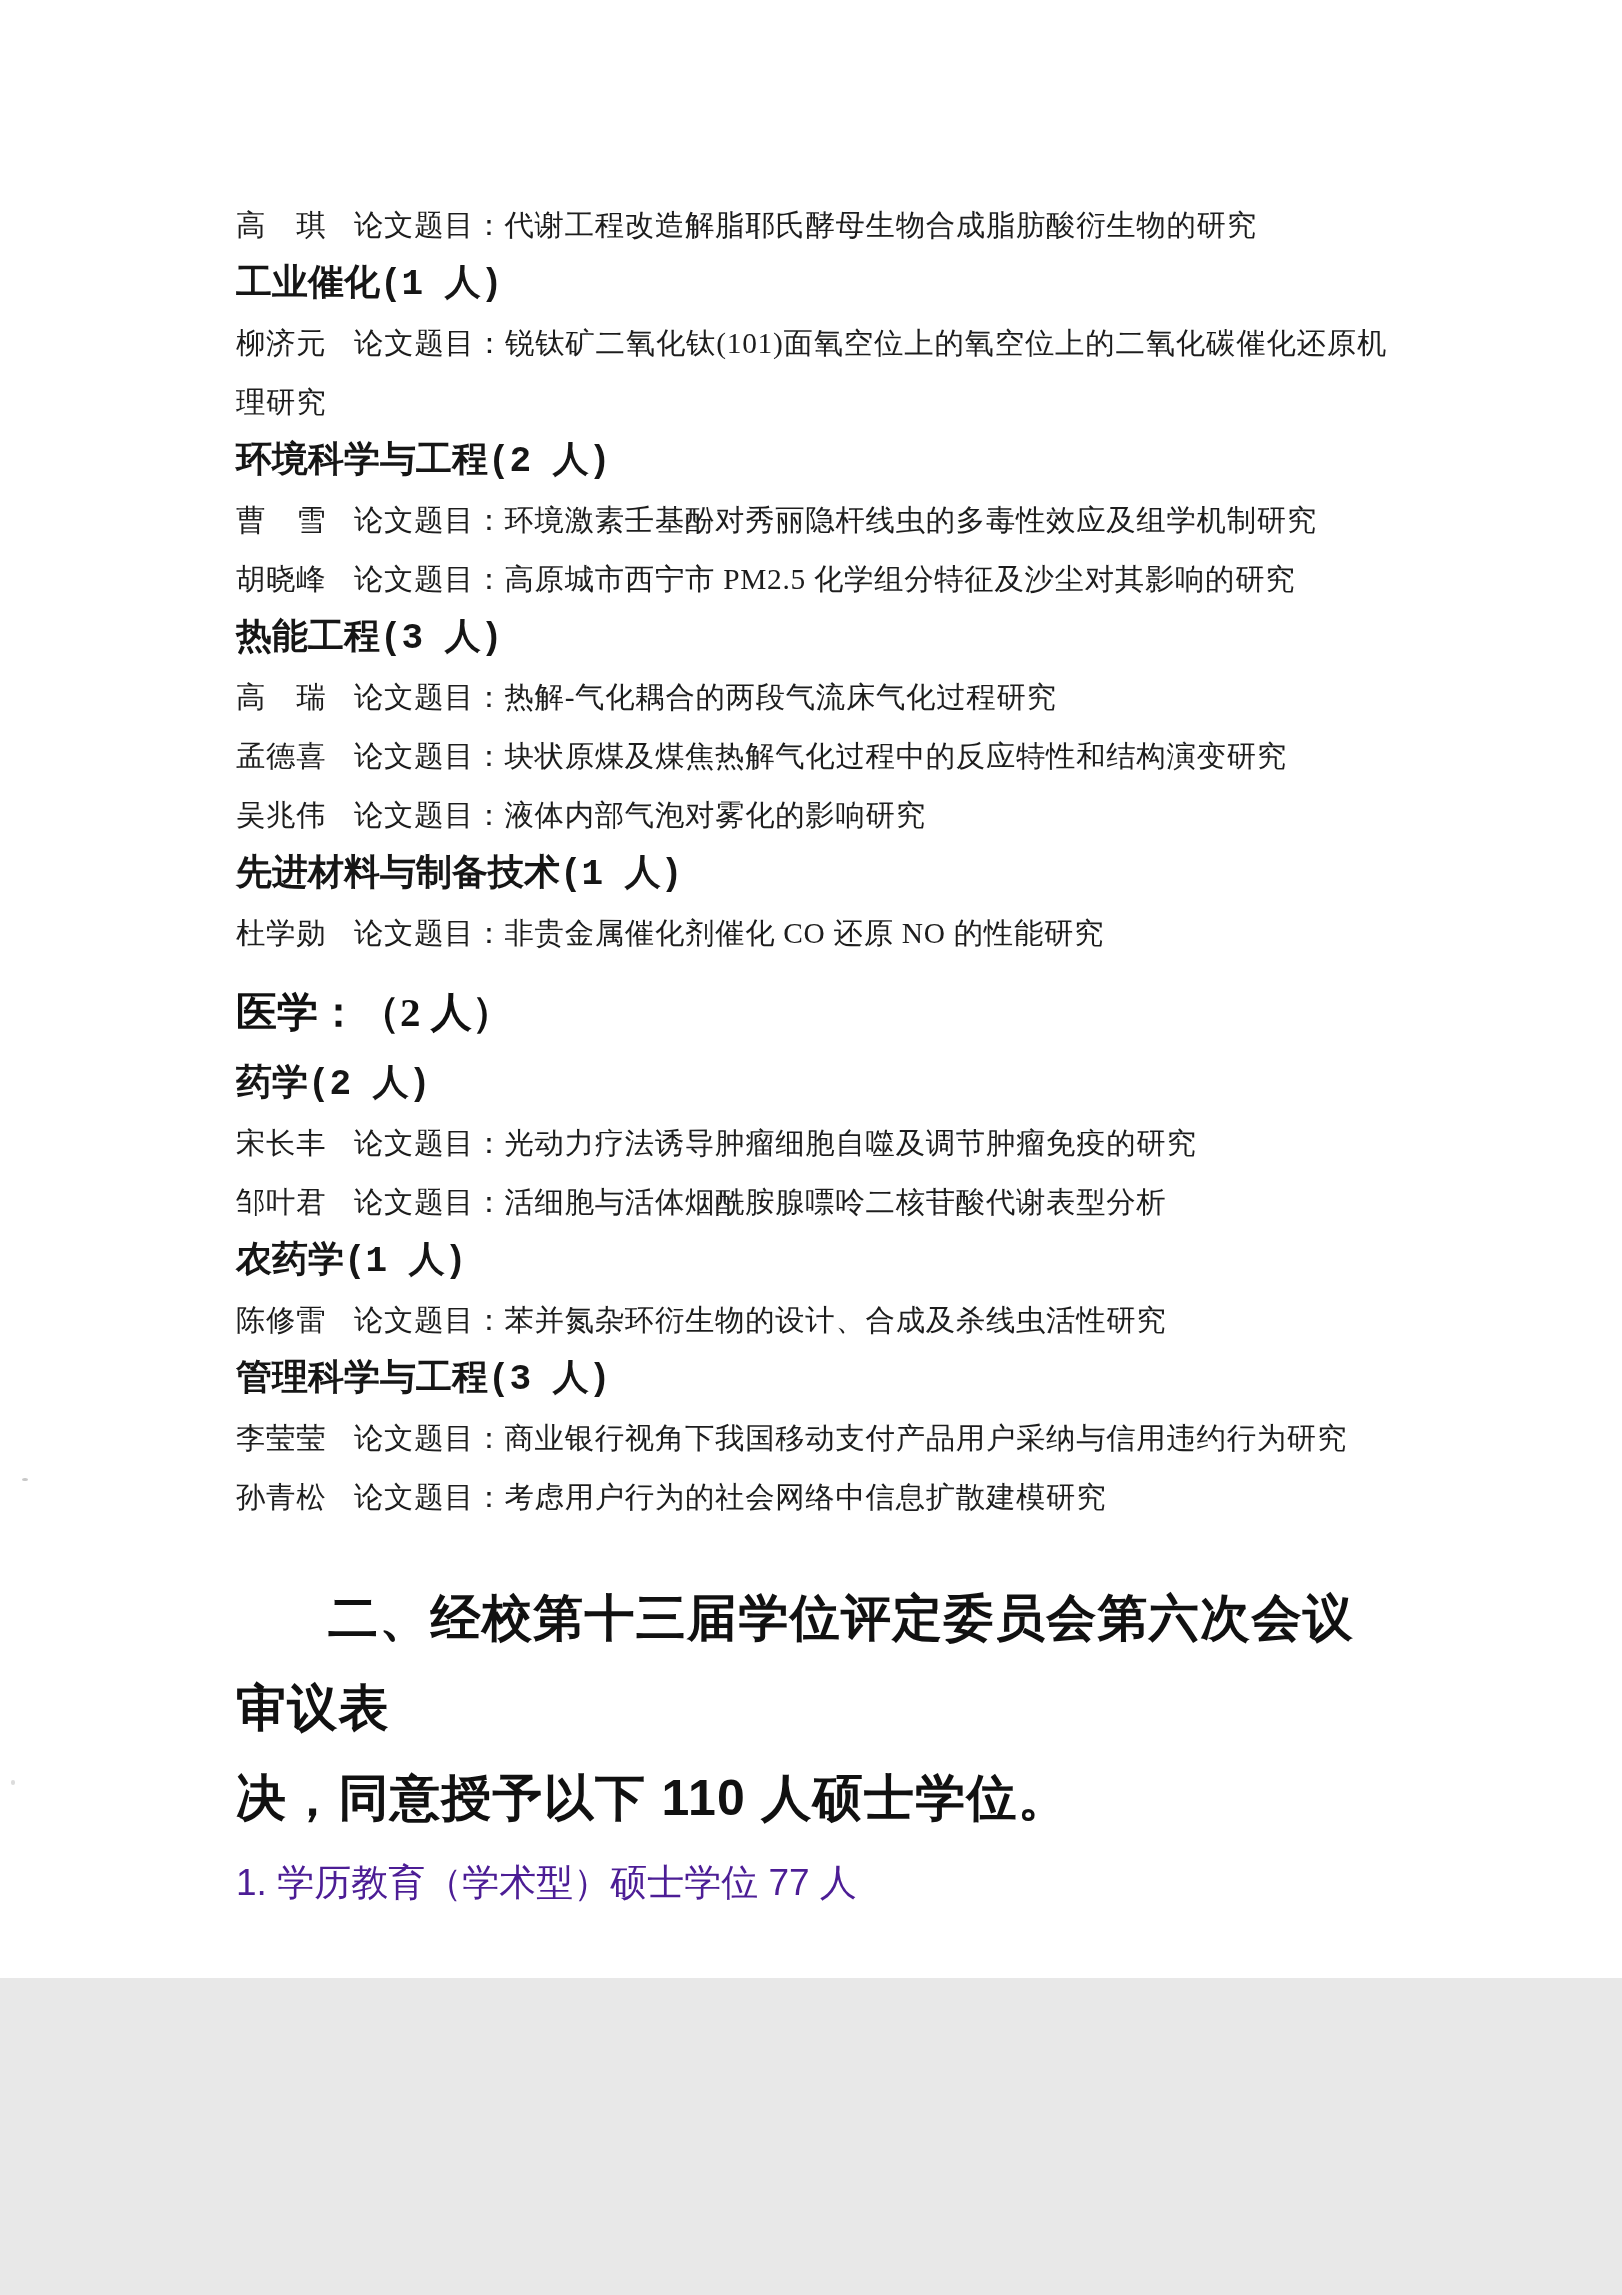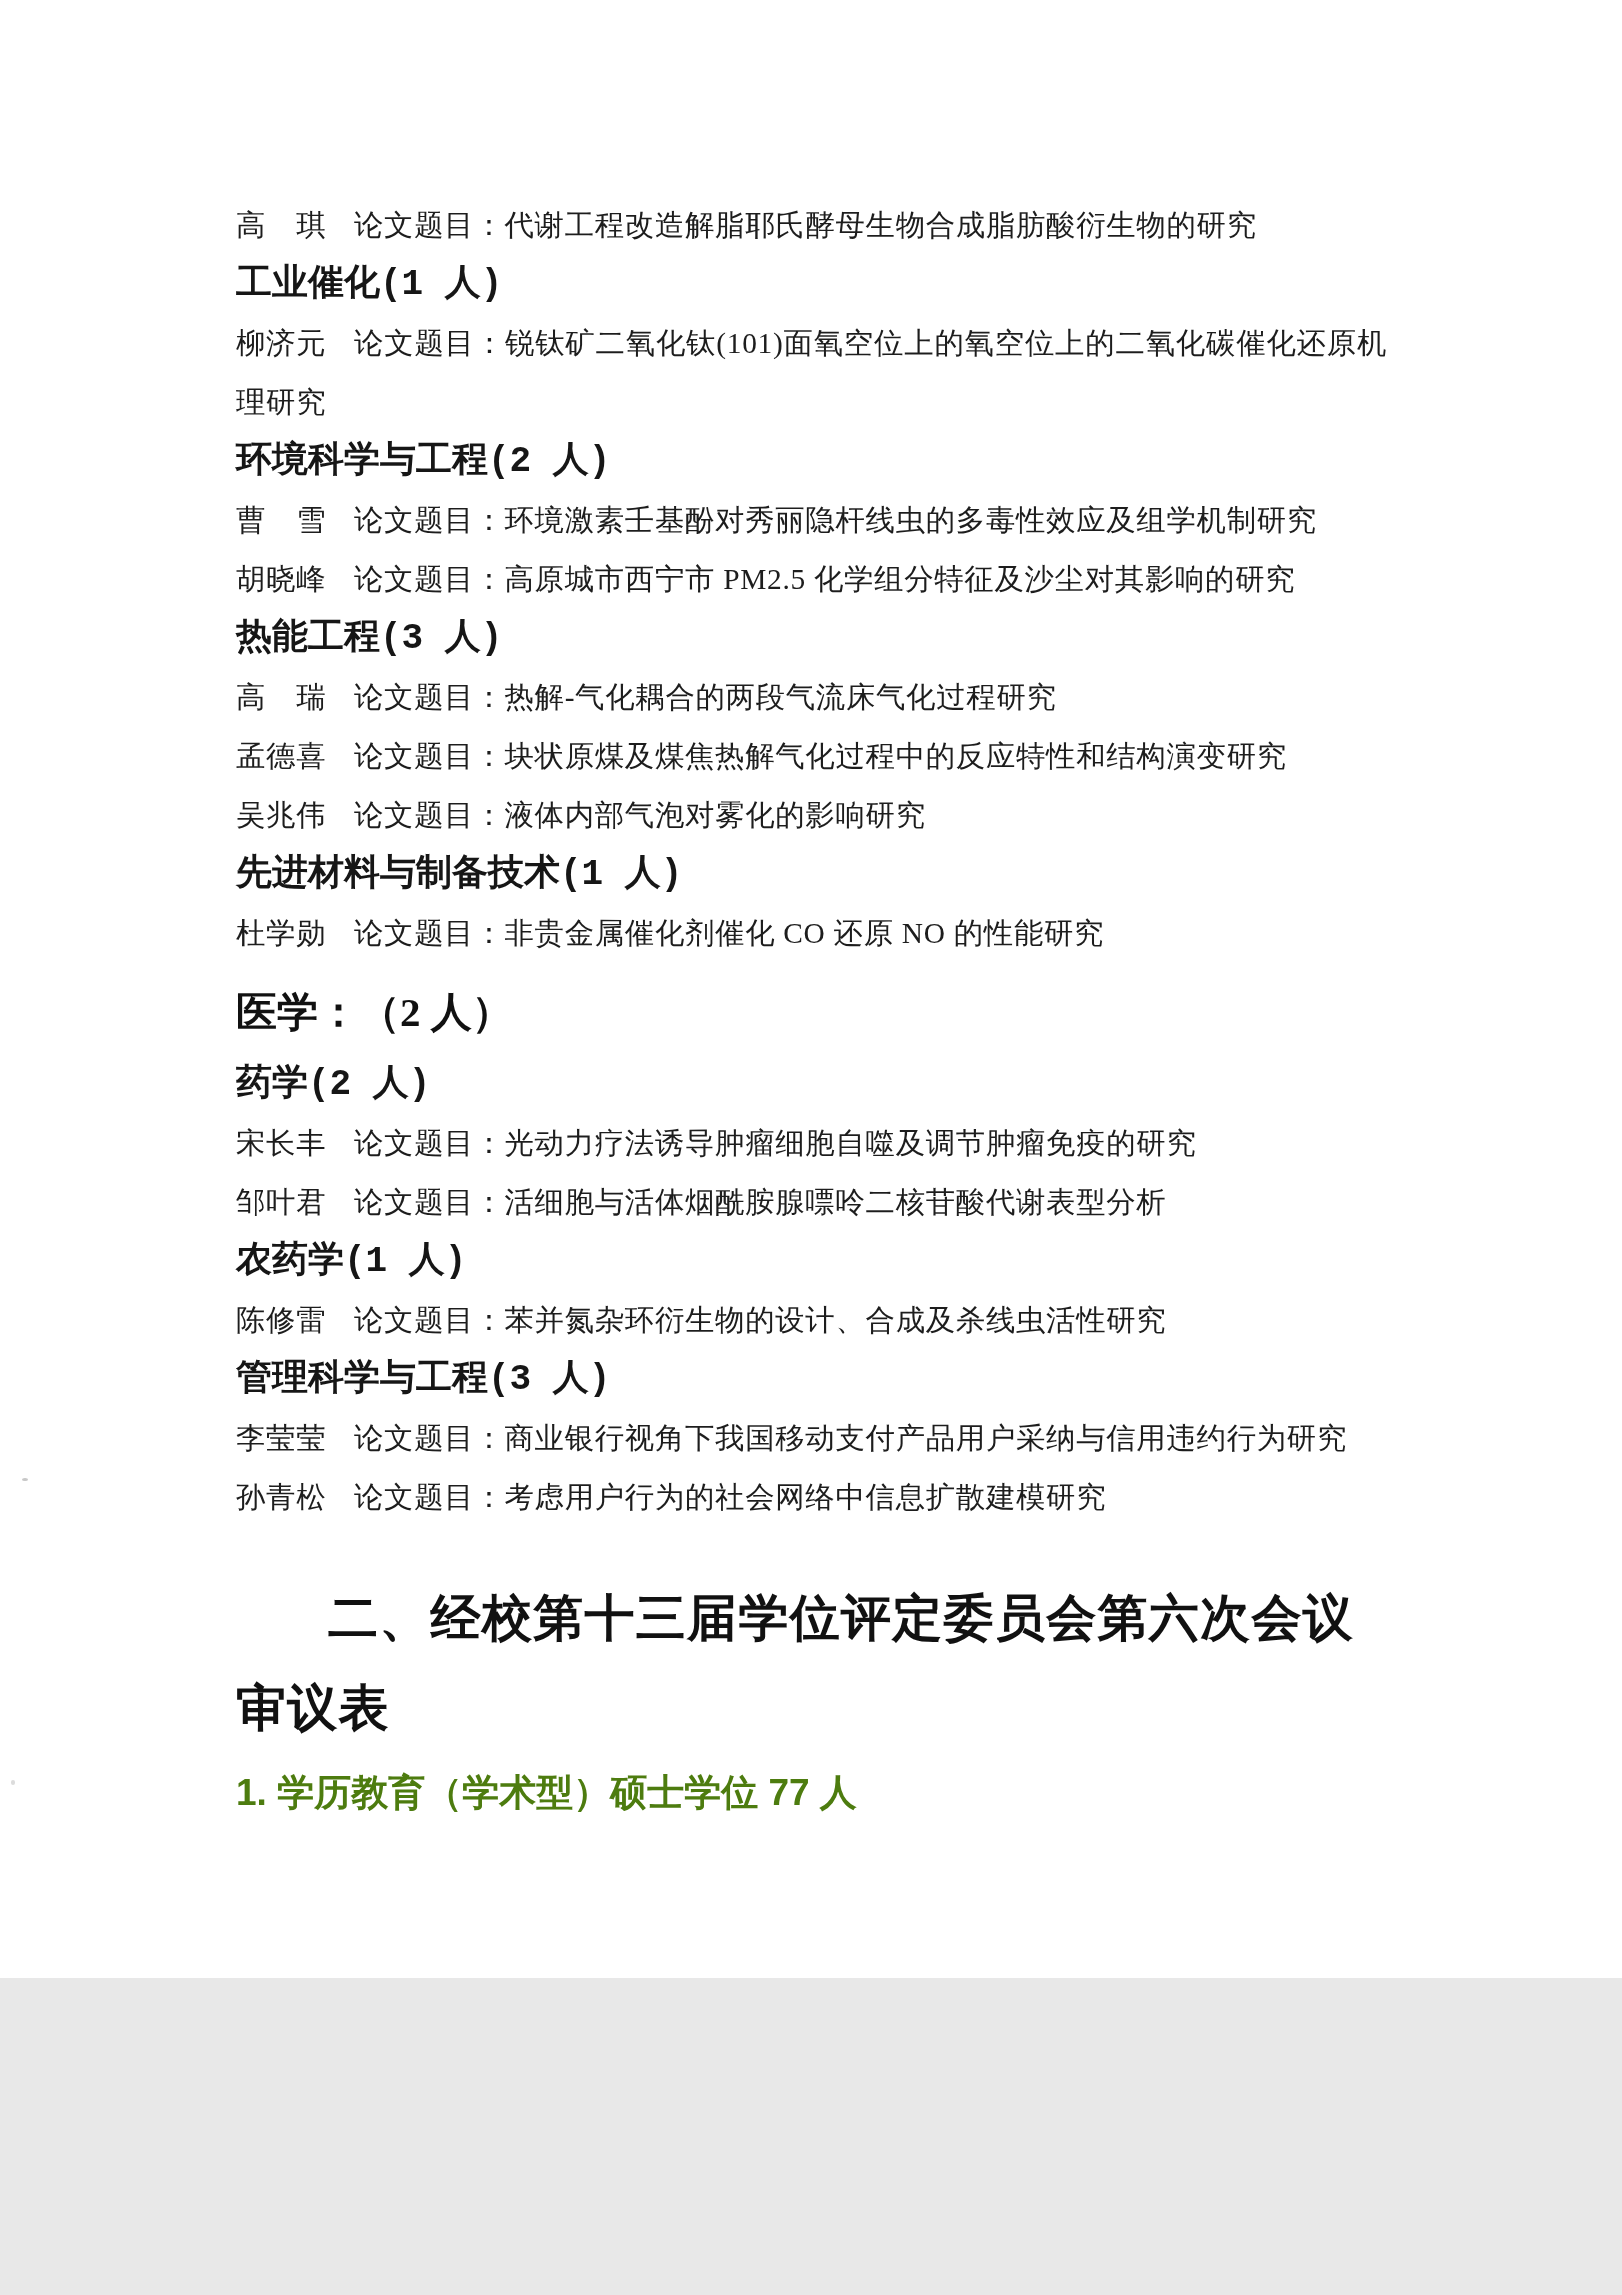--- a/index.html
+++ b/index.html
@@ -50,23 +50,23 @@
   }
   .bigline{
     font-size:50px;
     line-height:90px;
     letter-spacing:1.3px;
   }
   .bigline.indent{ text-indent:92px; }
   .numhead{
     font-size:37px;
     line-height:80px;
-    font-weight:bold;
+    font-weight:normal;
     font-family:"Liberation Sans","DejaVu Sans",sans-serif;
-    color:#4d7c0f;
+    color:#4c1d95;
   }
   .pagenum{
     position:absolute;
     left:0;right:0;
     top:2120px;
     text-align:center;
     font-size:26px;
     line-height:39px;
     color:#222;
   }
@@ -128,20 +128,21 @@
 
     <p class="subhead">管理科学与工程(3 人)</p>
 
 
     <p class="entry"><span class="name">李莹莹</span><span class="label">论文题目：</span><span class="title">商业银行视角下我国移动支付产品用户采纳与信用违约行为研究</span></p>
 
     <p class="entry"><span class="name">孙青松</span><span class="label">论文题目：</span><span class="title">考虑用户行为的社会网络中信息扩散建模研究</span></p>
 
     <div class="bigpara">
       <p class="bigline indent">二、经校第十三届学位评定委员会第六次会议审议表</p>
+      <p class="bigline">决，同意授予以下 110 人硕士学位。</p>
     </div>
 
     <p class="numhead">1.  学历教育（学术型）硕士学位 77 人</p>
 
   </div>
 
   <div class="pagenum">3</div>
 </div>
 
 

